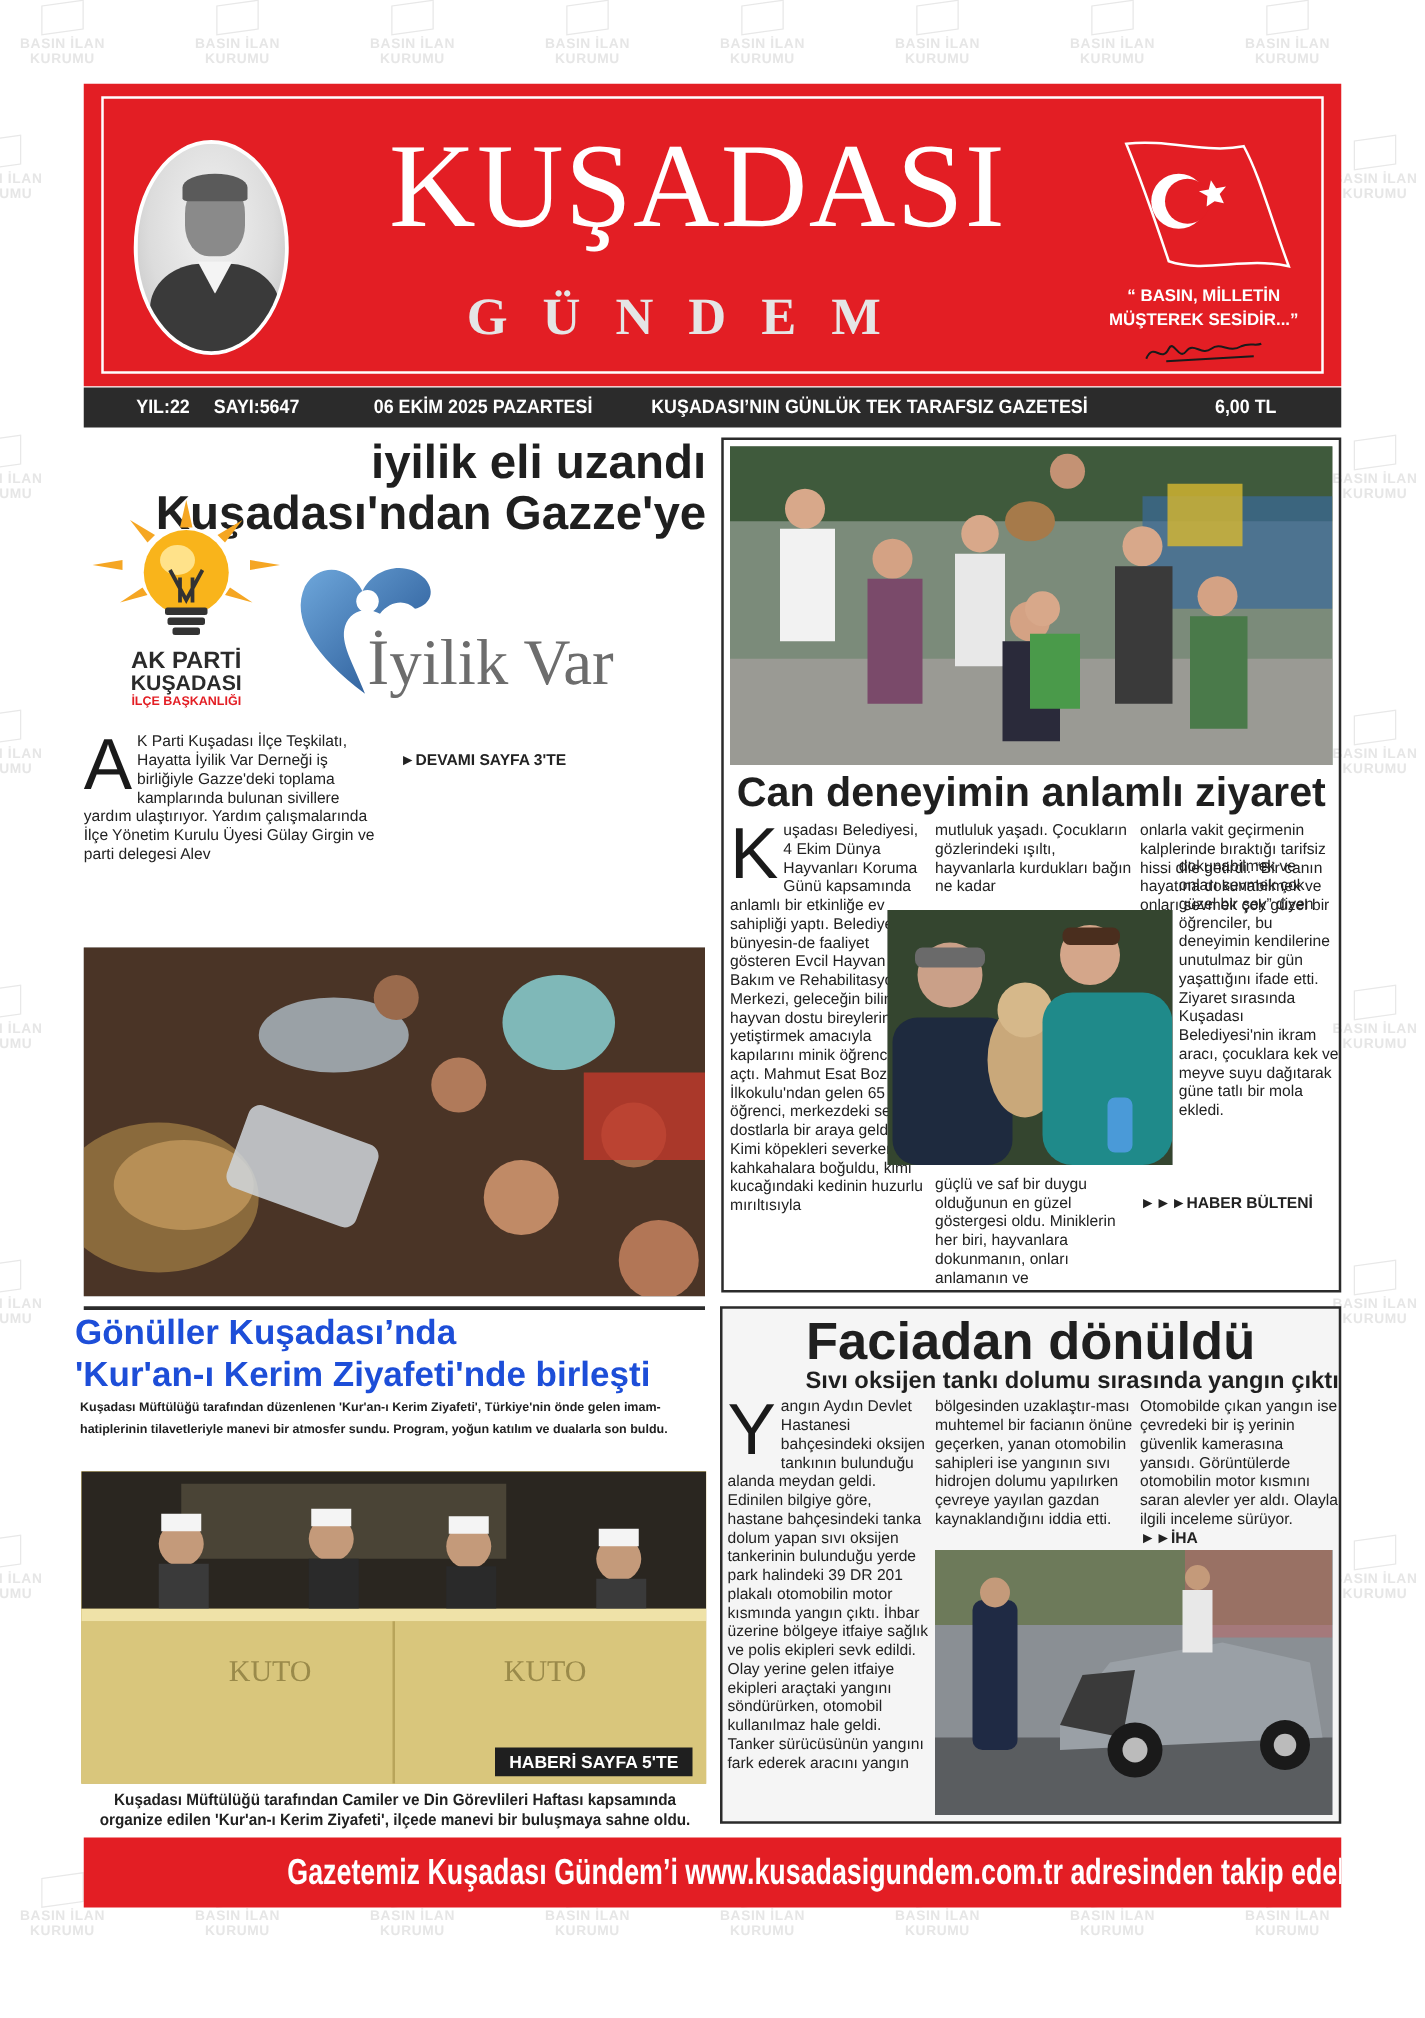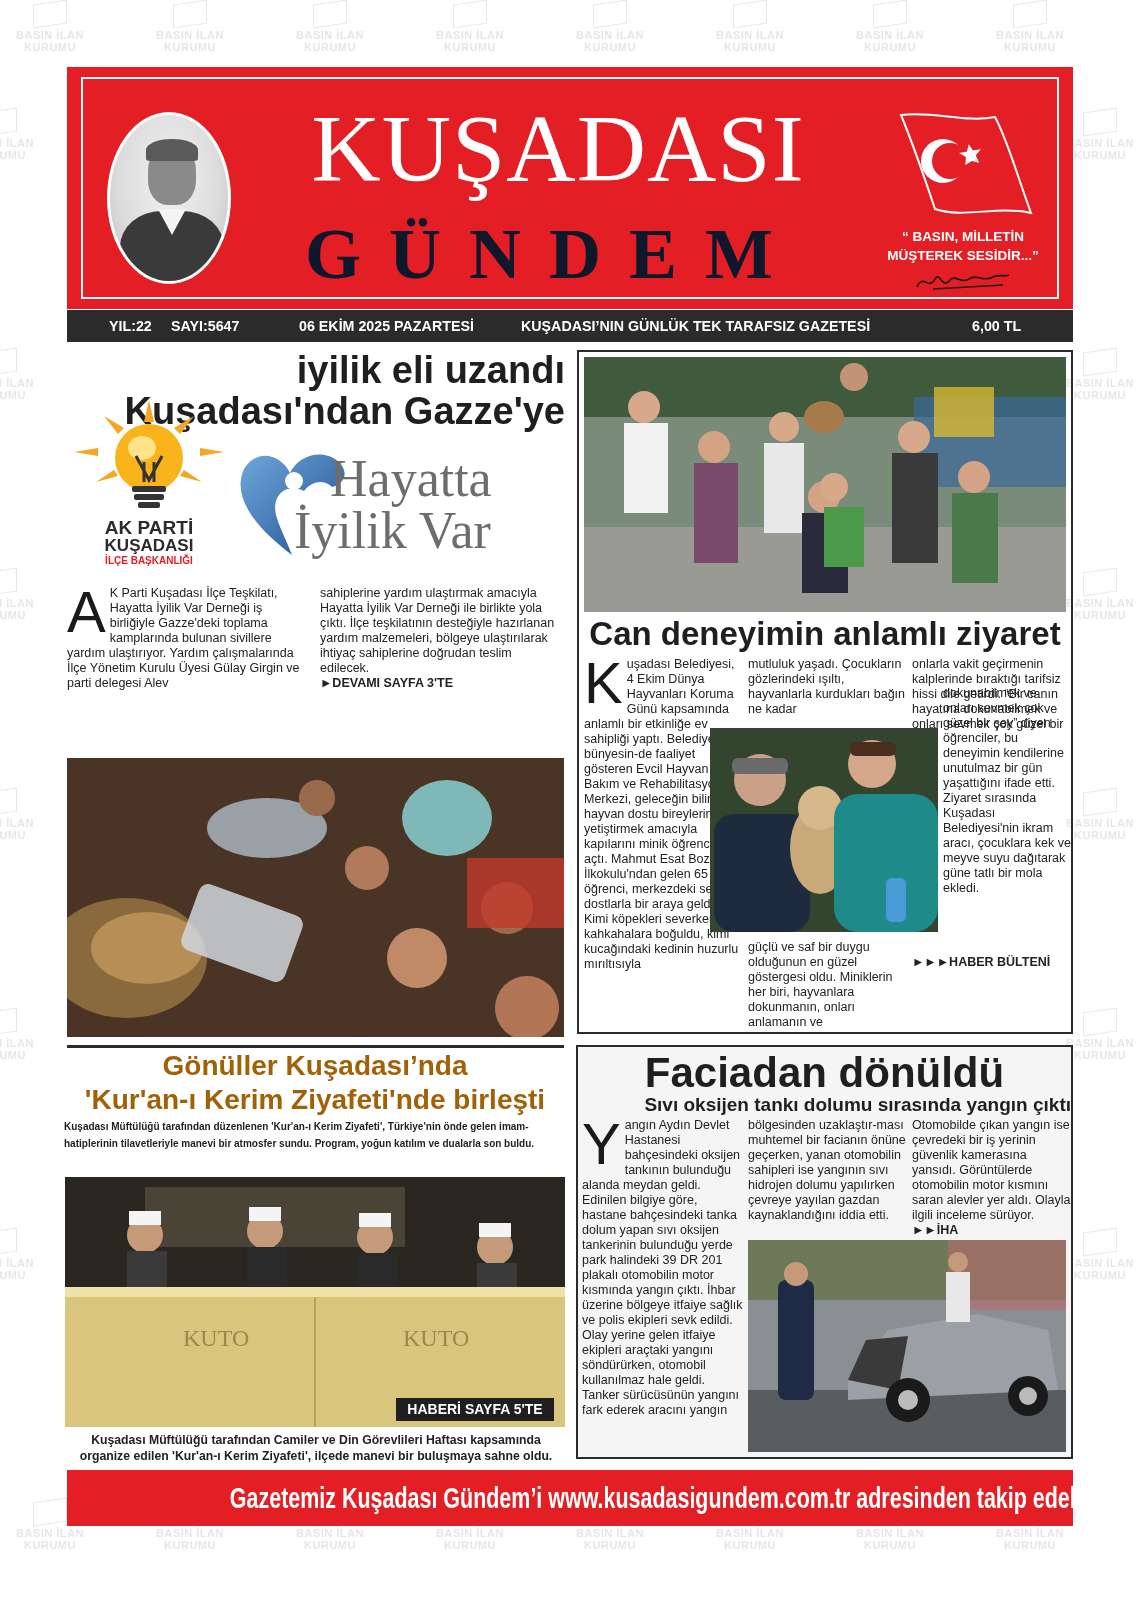--- a/index.html
+++ b/index.html
@@ -12,21 +12,21 @@
   
   .masthead { position: absolute; left: 67px; top: 67px; width: 1006px; height: 242px; background: #e31e24; z-index: 1; }
   .masthead-inner { position: absolute; left: 14px; top: 10px; right: 14px; bottom: 10px; border: 2px solid #ffffff; }
   .portrait { position: absolute; left: 24px; top: 33px; width: 124px; height: 172px; border-radius: 50%; background: #fff; border: 3px solid #fff; overflow: hidden; }
   .portrait .bg { position: absolute; inset: 0; background: radial-gradient(ellipse at 50% 40%, #f2f2f2 0%, #dcdcdc 60%, #bdbdbd 100%); }
   .portrait .head { position: absolute; left: 38px; top: 28px; width: 48px; height: 62px; border-radius: 45% 45% 40% 40%; background: #8a8a8a; }
   .portrait .hair { position: absolute; left: 36px; top: 24px; width: 52px; height: 22px; border-radius: 50% 50% 10% 10%; background: #5a5a5a; }
   .portrait .suit { position: absolute; left: 10px; top: 96px; width: 104px; height: 90px; border-radius: 40% 40% 0 0; background: #3a3a3a; }
   .portrait .collar { position: absolute; left: 48px; top: 94px; width: 28px; height: 26px; background: #f4f4f4; clip-path: polygon(0 0, 100% 0, 50% 100%); }
   .title-main { position: absolute; left: 155px; top: 20px; width: 640px; text-align: center; font-family: "Liberation Serif", serif; font-size: 96px; line-height: 100px; color: #ffffff; letter-spacing: 1px; }
-  .title-sub { position: absolute; left: 190px; top: 140px; width: 560px; text-align: center; font-family: "Liberation Serif", serif; font-weight: bold; font-size: 72px; line-height: 70px; color: #0f172a; letter-spacing: 28px; }
+  .title-sub { position: absolute; left: 190px; top: 140px; width: 560px; text-align: center; font-family: "Liberation Serif", serif; font-weight: bold; font-size: 42px; line-height: 70px; color: #e5e5e5; letter-spacing: 28px; }
   .flag { position: absolute; left: 812px; top: 30px; width: 140px; height: 110px; }
   .motto { position: absolute; left: 800px; top: 148px; width: 160px; text-align: center; color: #fff; font-weight: bold; font-size: 13.5px; line-height: 19px; }
   .signature { position: absolute; left: 830px; top: 188px; width: 100px; height: 26px; }
 
   
   .infobar { position: absolute; left: 67px; top: 310px; width: 1006px; height: 32px; background: #2b2b2b; color: #fff; font-weight: bold; font-size: 15.5px; z-index: 1; }
   .infobar span { position: absolute; top: 7px; white-space: nowrap; transform: scaleX(0.92); transform-origin: left; }
 
   .z { position: absolute; z-index: 1; }
   .col-text { font-size: 12.5px; line-height: 15px; color: #222; }
@@ -47,21 +47,21 @@
   .a2-headline { left: 580px; top: 614px; width: 490px; text-align: center; font-weight: bold; font-size: 33px; line-height: 40px; color: #1f1f1f; }
   .a2-c1 { left: 584px; top: 657px; width: 160px; }
   .a2-c2 { left: 748px; top: 657px; width: 160px; }
   .a2-c3 { left: 912px; top: 657px; width: 160px; }
   .a2-c2b { left: 748px; top: 940px; width: 160px; }
   .a2-c3b { left: 912px; top: 940px; width: 160px; }
   .dog-photo { left: 710px; top: 728px; width: 228px; height: 204px; overflow: hidden; background: #2e3a2c; }
 
   
   .rule3 { left: 67px; top: 1045px; width: 497px; height: 3px; background: #2b2b2b; }
-  .a3-headline { left: 60px; top: 1050px; width: 510px; text-align: center; font-weight: bold; font-size: 28px; line-height: 32px; color: #a16207; }
+  .a3-headline { left: 60px; top: 1050px; width: 510px; font-weight: bold; font-size: 28px; line-height: 32px; color: #1d4ed8; }
   .a3-headline.l2 { top: 1084px; }
   .a3-deck { left: 64px; top: 1118px; width: 504px; text-align: left; font-weight: bold; font-size: 10px; line-height: 17px; color: #1f1f1f; }
   .mosque-photo { left: 65px; top: 1177px; width: 500px; height: 250px; overflow: hidden; background: #c8b567; }
   .haberi-badge { left: 396px; top: 1398px; width: 158px; height: 23px; background: #1f1f1f; color: #fff; font-weight: bold; font-size: 14px; line-height: 23px; text-align: center; }
   .a3-caption { left: 64px; top: 1432px; width: 504px; text-align: center; font-weight: bold; font-size: 13px; line-height: 16px; color: #222; transform: scaleX(0.94); transform-origin: center; }
 
   
   .a4-box { left: 576px; top: 1045px; width: 497px; height: 414px; border: 2px solid #2b2b2b; background: #f5f5f5; }
   .a4-headline { left: 578px; top: 1050px; width: 493px; text-align: center; font-weight: bold; font-size: 42px; line-height: 46px; color: #1f1f1f; }
   .a4-sub { left: 578px; top: 1093px; width: 493px; text-align: right; font-weight: bold; font-size: 19px; line-height: 24px; color: #1f1f1f; }
@@ -284,27 +284,26 @@
   <svg width="120" height="120" viewBox="0 0 120 120" style="position:absolute;left:0;top:0">
     <defs>
         <linearGradient id="hg" x1="0" y1="0" x2="1" y2="1">
           <stop offset="0" stop-color="#6fa8dc"></stop>
           <stop offset="1" stop-color="#1f4e8c"></stop>
         </linearGradient>
       </defs>
     <path d="M60 110 C20 80 0 50 12 24 C24 4 48 8 58 28 C66 10 92 2 108 18 C118 30 110 40 100 42 C92 34 80 36 72 46 C60 40 48 44 44 56 C40 70 50 84 60 110 Z" fill="url(#hg)"></path>
     <circle cx="62" cy="36" r="9" fill="#ffffff"></circle>
   </svg>
-  <div style="position:absolute;left:98px;top:6px;font-family:'Liberation Serif',serif;font-size:52px;line-height:56px;color:#6d6d6d">Hayatta</div>
   <div style="position:absolute;left:62px;top:58px;font-family:'Liberation Serif',serif;font-size:52px;line-height:56px;color:#6d6d6d">İyilik Var</div>
 </div>
 
 <div class="z a1-cols col-text">
   <div class="c"><span class="dropcap">A</span><span>K Parti Kuşadası İlçe Teşkilatı, Hayatta İyilik Var Derneği iş birliğiyle Gazze'deki toplama kamplarında bulunan sivillere yardım ulaştırıyor. Yardım çalışmalarında İlçe Yönetim Kurulu Üyesi Gülay Girgin ve parti delegesi Alev</span></div>
-  <div class="c"><span>sahiplerine yardım ulaştırmak amacıyla Hayatta İyilik Var Derneği ile birlikte yola çıktı. İlçe teşkilatının desteğiyle hazırlanan yardım malzemeleri, bölgeye ulaştırılarak ihtiyaç sahiplerine doğrudan teslim edilecek.</span><br><span class="more1">►DEVAMI SAYFA 3'TE</span></div>
+  <div class="c"><br><span class="more1">►DEVAMI SAYFA 3'TE</span></div>
 </div>
 
 <div class="z gaza-photo">
   <svg width="497" height="279" viewBox="0 0 497 279">
     <rect width="497" height="279" fill="#4a3426"></rect>
     <ellipse cx="60" cy="200" rx="80" ry="60" fill="#8a6a3c"></ellipse>
     <ellipse cx="80" cy="190" rx="56" ry="36" fill="#b78f56"></ellipse>
     <ellipse cx="200" cy="70" rx="60" ry="30" fill="#9aa1a6"></ellipse>
     <ellipse cx="380" cy="60" rx="45" ry="38" fill="#7fb8b8"></ellipse>
     <rect x="120" y="140" width="110" height="70" rx="10" fill="#cfd6dc" opacity="0.85" transform="rotate(20 175 175)"></rect>

